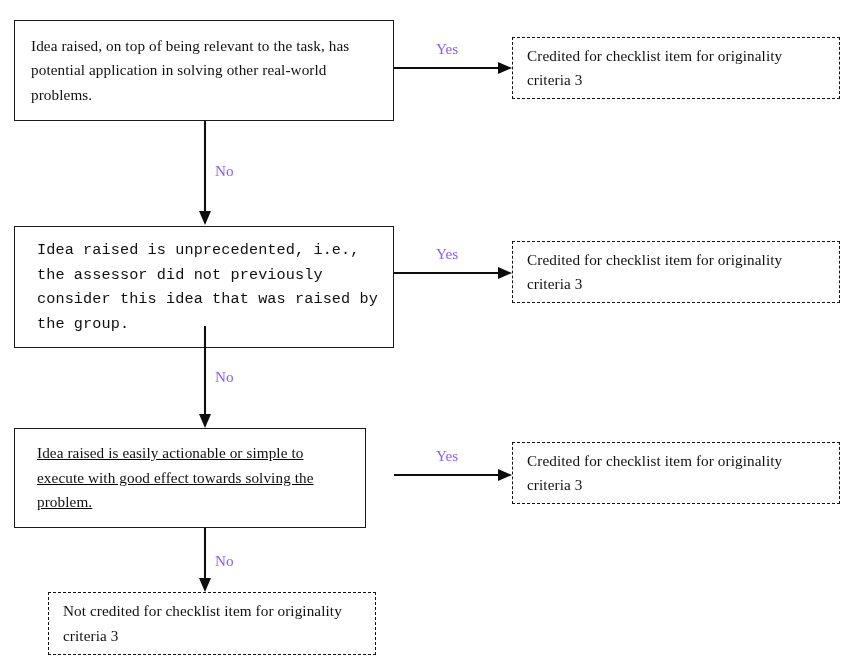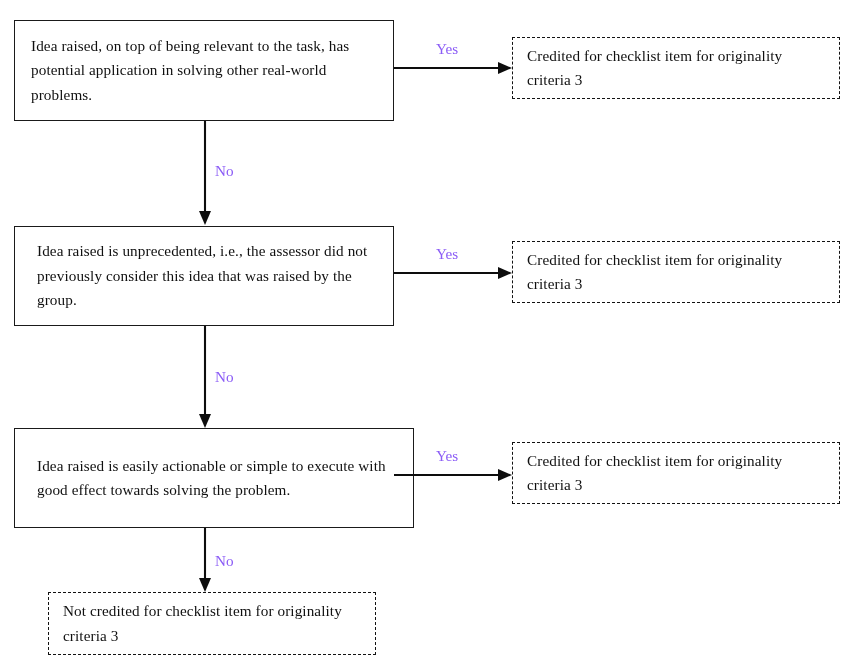--- a/index.html
+++ b/index.html
@@ -92,21 +92,21 @@
 
   <div class="conn" style="left:191px; top:121px; width:28px; height:106px;">
     <svg width="28" height="106" viewBox="0 0 28 106">
       <line x1="14" y1="0" x2="14" y2="94"></line>
       <polygon points="14,104 8,90 20,90"></polygon>
     </svg>
   </div>
 
   <div class="edge-label" style="left:215px; top:162px;">No</div>
 
-  <div class="node decision" style="left:14px; top:226px; width:380px; height:100px;">
+  <div class="node decision" style="left:14px; top:226px; width:380px; height:122px;font-family:Liberation Mono, monospace;">
     <span class="node-text">Idea raised is unprecedented, i.e., the assessor did not previously consider this idea that was raised by the group.</span>
   </div>
 
   <div class="conn" style="left:394px; top:257px; width:120px; height:32px;">
     <svg width="120" height="32" viewBox="0 0 120 32">
       <line x1="0" y1="16" x2="108" y2="16"></line>
       <polygon points="118,16 104,10 104,22"></polygon>
     </svg>
   </div>
 
@@ -118,21 +118,21 @@
 
   <div class="conn" style="left:191px; top:326px; width:28px; height:104px;">
     <svg width="28" height="104" viewBox="0 0 28 104">
       <line x1="14" y1="0" x2="14" y2="92"></line>
       <polygon points="14,102 8,88 20,88"></polygon>
     </svg>
   </div>
 
   <div class="edge-label" style="left:215px; top:368px;">No</div>
 
-  <div class="node decision" style="left:14px; top:428px; width:400px; height:100px;">
+  <div class="node decision" style="left:14px; top:428px; width:352px; height:100px;text-decoration:underline;">
     <span class="node-text">Idea raised is easily actionable or simple to execute with good effect towards solving the problem.</span>
   </div>
 
   <div class="conn" style="left:394px; top:459px; width:120px; height:32px;">
     <svg width="120" height="32" viewBox="0 0 120 32">
       <line x1="0" y1="16" x2="108" y2="16"></line>
       <polygon points="118,16 104,10 104,22"></polygon>
     </svg>
   </div>
 

